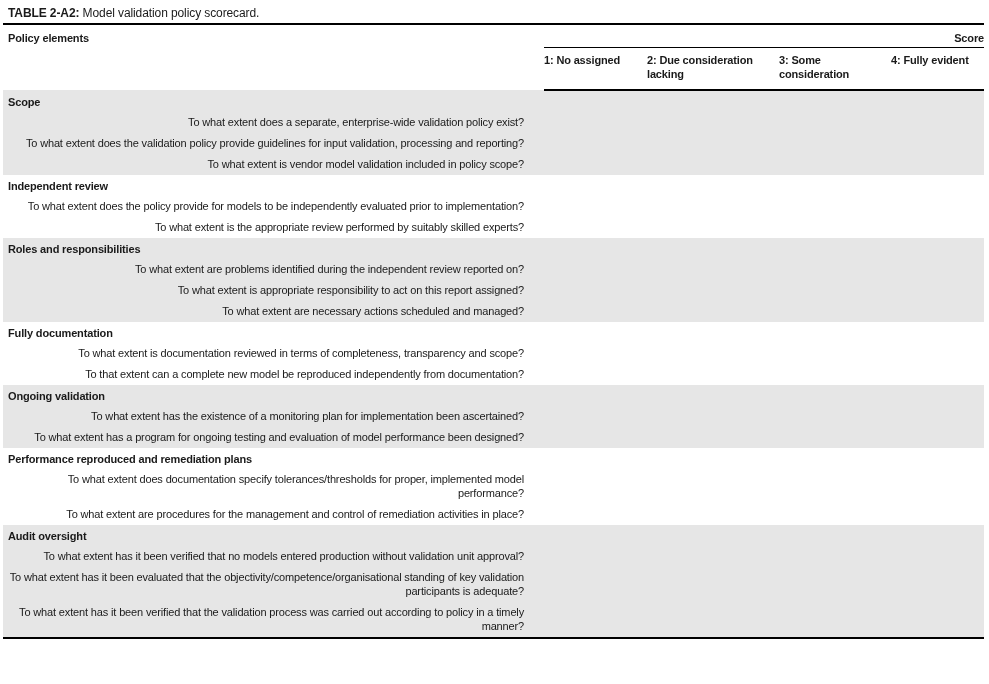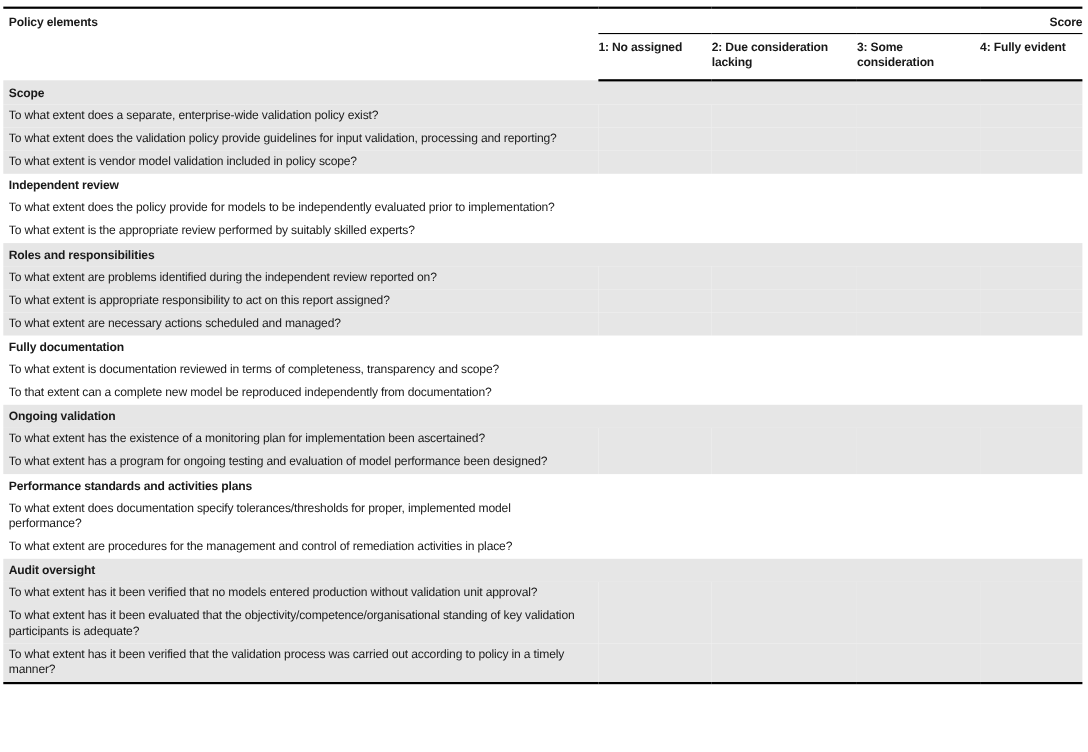--- a/index.html
+++ b/index.html
@@ -39,29 +39,32 @@
   th.policy-header { padding: 6px 0 0 5px; }
   th.score-span {
     text-align: right;
     padding: 6px 0 2px 0;
     border-bottom: 1px solid var(--line);
   }
   tr.subheader-row th { padding: 5px 8px 8px 0; }
   tr.subheader-row th.nowrap { white-space: nowrap; padding-right: 0; }
   thead tr.subheader-row th { border-bottom: 2.5px solid var(--line); }
   td.section-name { font-weight: bold; padding: 4px 8px 3px 5px; margin-top: 22px; }
-  td.question { padding: 3px 20px 4px 5px; }
+  td.question { padding: 3px 20px 4px 5px; text-align: right; }
   td.score-cell { padding: 0; }
   tr.shaded td { background: var(--shade); }
 </style>
 </head>
 <body>
 
 <div class="page">
 
+  <div class="caption">
+    <span class="bold">TABLE 2-A2:</span><span> Model validation policy scorecard.</span>
+  </div>
 
   <table>
     <colgroup>
       <col class="c-policy">
         <col class="c-s1">
         <col class="c-s2">
         <col class="c-s3">
         <col class="c-s4">
     </colgroup>
     <thead>
@@ -170,21 +173,21 @@
           <td class="score-cell"></td>
         </tr>
         <tr class="question-row shaded">
           <td class="question">To what extent has a program for ongoing testing and evaluation of model performance been designed?</td>
           <td class="score-cell"></td>
           <td class="score-cell"></td>
           <td class="score-cell"></td>
           <td class="score-cell"></td>
         </tr>
         <tr class="section-row">
-          <td colspan="5" class="section-name">Performance standards and activities plans</td>
+          <td colspan="5" class="section-name">Performance reproduced and remediation plans</td>
         </tr>
         <tr class="question-row">
           <td class="question">To what extent does documentation specify tolerances/thresholds for proper, implemented model performance?</td>
           <td class="score-cell"></td>
           <td class="score-cell"></td>
           <td class="score-cell"></td>
           <td class="score-cell"></td>
         </tr>
         <tr class="question-row">
           <td class="question">To what extent are procedures for the management and control of remediation activities in place?</td>

